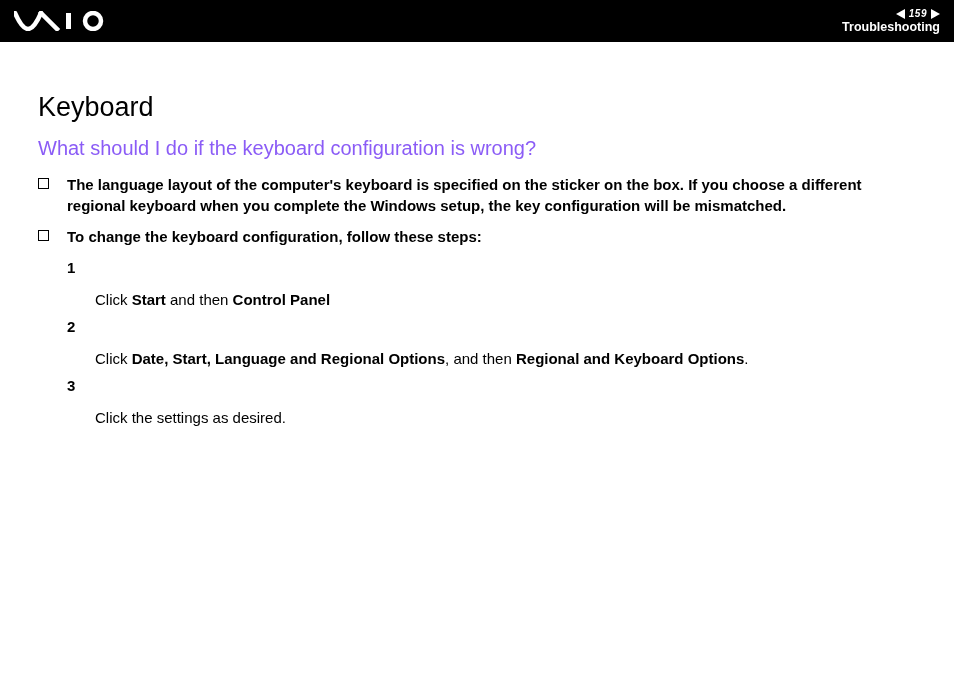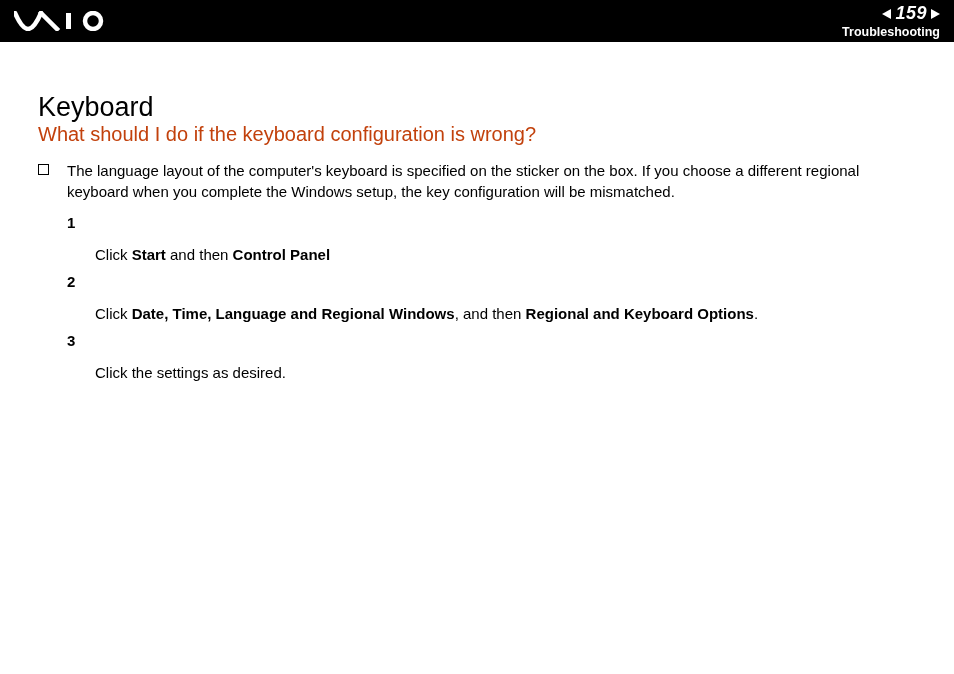--- a/index.html
+++ b/index.html
@@ -38,57 +38,58 @@
   .pager-arrow {
     width: 0; height: 0;
     border-top: 5px solid transparent;
     border-bottom: 5px solid transparent;
   }
   .pager-arrow.left { border-right: 9px solid #fff; }
   .pager-arrow.right { border-left: 9px solid #fff; }
   .pager-num {
     font-style: italic;
     font-weight: bold;
-    font-size: 18px;
+    font-size: 10px;
     letter-spacing: 0.5px;
   }
   .section-label {
     font-weight: bold;
     font-size: 12.5px;
   }
   .content {
     padding: 50px 38px 0 38px;
   }
   h1 {
     font-size: 27px;
     font-weight: 400;
     color: #000;
+    margin-bottom: 14px;
   }
   h2 {
     font-size: 20px;
     font-weight: 400;
-    color: #c2410c;
+    color: #8b5cf6;
     margin-bottom: 14px;
   }
   .bullet-row {
     display: flex;
     align-items: flex-start;
     font-size: 15px;
     line-height: 1.4;
     margin-bottom: 10px;
   }
   .bullet-box {
     width: 11px;
     height: 11px;
     border: 1.5px solid #000;
     flex-shrink: 0;
     margin-top: 4px;
     margin-right: 18px;
   }
-  .bullet-text { flex: 1; }
+  .bullet-text { flex: 1; font-weight: bold; }
   .steps {
     padding-left: 29px;
     margin-top: 6px;
   }
   .step-row {
     display: flex;
     align-items: flex-start;
     font-size: 15px;
     line-height: 1.4;
     margin-bottom: 6px;
@@ -125,28 +126,32 @@
 
 <div class="content">
   <h1>Keyboard</h1>
   <h2>What should I do if the keyboard configuration is wrong?</h2>
 
   <div class="bullet-row">
     <div class="bullet-box"></div>
     <div class="bullet-text">The language layout of the computer's keyboard is specified on the sticker on the box. If you choose a different regional keyboard when you complete the Windows setup, the key configuration will be mismatched.</div>
   </div>
 
+  <div class="bullet-row">
+    <div class="bullet-box"></div>
+    <div class="bullet-text">To change the keyboard configuration, follow these steps:</div>
+  </div>
 
   <div class="steps">
     <div class="step-row">
       <div class="step-num">1</div>
       <div class="step-text"><span>Click </span><b>Start</b><span> and then </span><b>Control Panel</b></div>
     </div>
     <div class="step-row">
       <div class="step-num">2</div>
-      <div class="step-text"><span>Click </span><b>Date, Time, Language and Regional Windows</b><span>, and then </span><b>Regional and Keyboard Options</b><span>.</span></div>
+      <div class="step-text"><span>Click </span><b>Date, Start, Language and Regional Options</b><span>, and then </span><b>Regional and Keyboard Options</b><span>.</span></div>
     </div>
     <div class="step-row">
       <div class="step-num">3</div>
       <div class="step-text">Click the settings as desired.</div>
     </div>
   </div>
 </div>
 
 </body></html>

